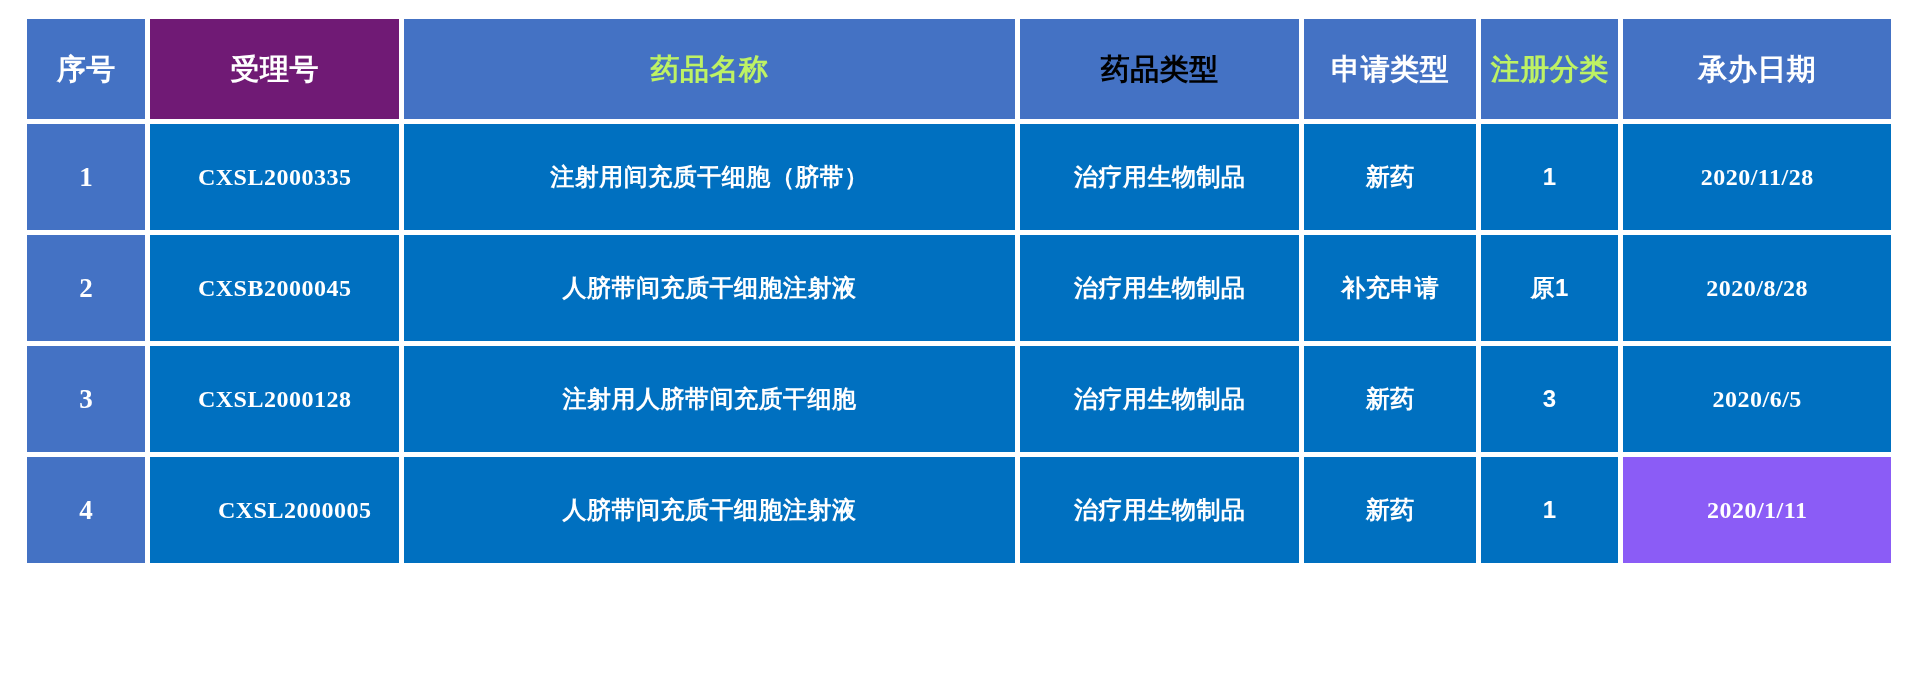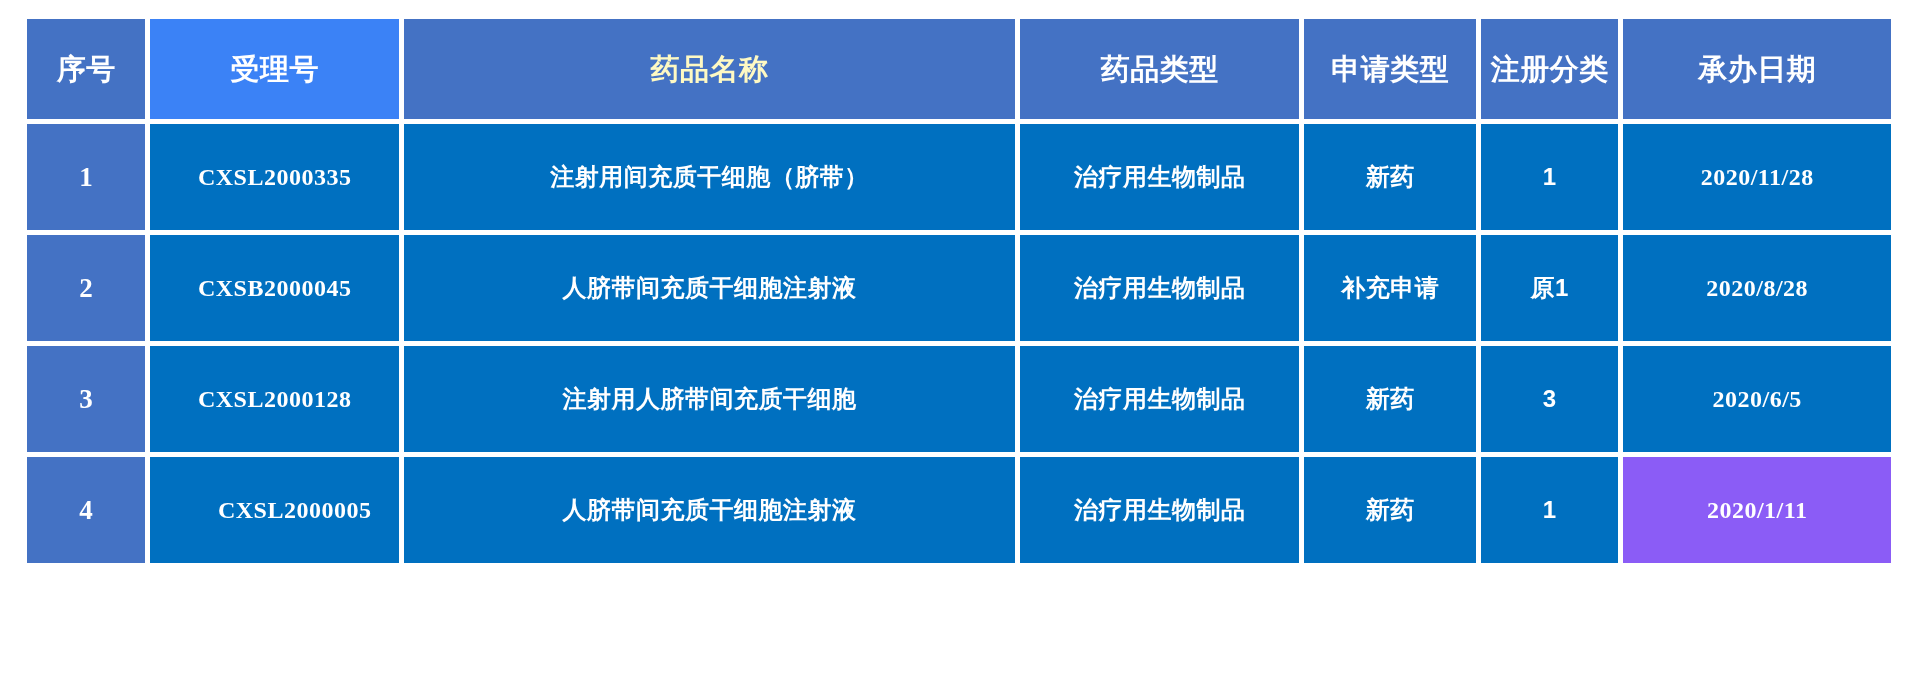--- a/index.html
+++ b/index.html
@@ -103,25 +103,25 @@
       <col style="width:516px">
       <col style="width:236px">
       <col style="width:145px">
       <col style="width:116px">
       <col style="width:226px">
     </colgroup>
 
     <thead>
       <tr>
         <th class="col-index" style="background: rgb(68, 114, 196); color: rgb(255, 255, 255);">序号</th>
-        <th class="col-code" style="background: #3b82f6; color: rgb(255, 255, 255);">受理号</th>
-        <th class="col-name" style="background: rgb(68, 114, 196); color: #fef9c3;">药品名称</th>
-        <th class="col-type" style="background: rgb(68, 114, 196); color: #ffffff;">药品类型</th>
+        <th class="col-code" style="background: #701a75; color: rgb(255, 255, 255);">受理号</th>
+        <th class="col-name" style="background: rgb(68, 114, 196); color: #bef264;">药品名称</th>
+        <th class="col-type" style="background: rgb(68, 114, 196); color: #000000;">药品类型</th>
         <th class="col-apply" style="background: rgb(68, 114, 196); color: rgb(255, 255, 255);">申请类型</th>
-        <th class="col-reg" style="background: rgb(68, 114, 196); color: #ffffff;">注册分类</th>
+        <th class="col-reg" style="background: rgb(68, 114, 196); color: #bef264;">注册分类</th>
         <th class="col-date" style="background: rgb(68, 114, 196); color: rgb(255, 255, 255);">承办日期</th>
       </tr>
     </thead>
 
     <tbody>
       <tr>
         <td class="col-index" style="background: rgb(68, 114, 196); color: rgb(255, 255, 255);">1</td>
         <td class="col-code" style="background: rgb(0, 112, 192); color: rgb(255, 255, 255);">CXSL2000335</td>
         <td class="col-name" style="background: rgb(0, 112, 192); color: rgb(255, 255, 255);">注射用间充质干细胞（脐带）</td>
         <td class="col-type" style="background: rgb(0, 112, 192); color: rgb(255, 255, 255);">治疗用生物制品</td>

